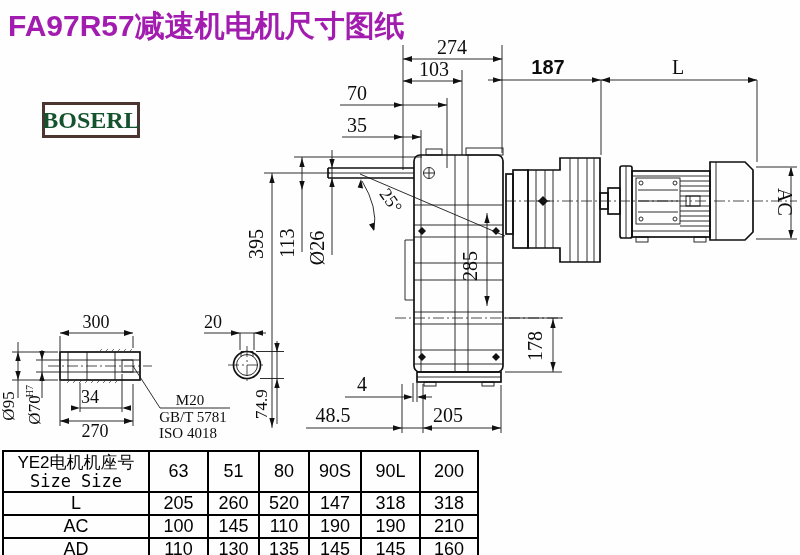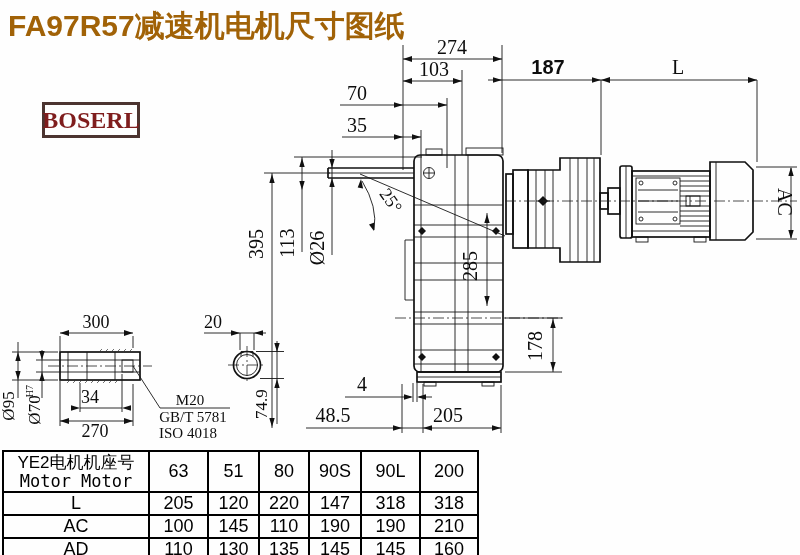--- a/index.html
+++ b/index.html
@@ -1,22 +1,22 @@
 <!DOCTYPE html>
 <html><head>
 <meta charset="utf-8">
 <style>
   html,body{margin:0;padding:0;background:#ffffff;}
   #stage{position:relative;width:800px;height:555px;background:#fefefe;overflow:hidden;
          font-family:"Liberation Sans",sans-serif;}
   #page-title{position:absolute;left:8px;top:6px;font-size:30px;font-weight:bold;
-              color:#a16207;letter-spacing:0px;font-family:"Liberation Sans",sans-serif;}
+              color:#a21caf;letter-spacing:0px;font-family:"Liberation Sans",sans-serif;}
   #logo-box{position:absolute;left:42px;top:102px;width:92px;height:30px;
             border:3px solid #4c3430;display:flex;align-items:center;justify-content:center;}
-  #logo-text{color:#7f1d1d;font-family:"Liberation Serif",serif;font-weight:bold;
+  #logo-text{color:#14532d;font-family:"Liberation Serif",serif;font-weight:bold;
              font-size:24px;line-height:1;}
   svg{position:absolute;left:0;top:0;}
   svg .thick{stroke:#111;stroke-width:1.7;fill:none;}
   svg .thin{stroke:#161616;stroke-width:0.9;fill:none;}
   svg .dimline{stroke:#161616;stroke-width:0.9;fill:none;}
   svg .cl{stroke:#222;stroke-width:0.8;fill:none;stroke-dasharray:11 3 2 3;}
   svg .hatch{stroke:#333;stroke-width:0.7;fill:none;}
   svg .arr{fill:#111;stroke:none;}
   svg .dia{fill:#111;stroke:none;}
   svg text{fill:#0d0d0d;}
@@ -311,34 +311,34 @@
         <col style="width:51px">
       <col style="width:50px">
         <col style="width:52px">
         <col style="width:59px">
         <col style="width:58px">
     </colgroup>
     <tbody>
         <tr style="height:41px;">
       <td>
         <div class="hdr-cn">YE2电机机座号</div>
-        <div class="hdr-en">Motor Motor</div>
+        <div class="hdr-en">Size Size</div>
       </td>
       <td>63</td>
       <td>51</td>
       <td>80</td>
       <td>90S</td>
       <td>90L</td>
       <td>200</td>
     </tr>
     <tr style="height:22px;">
       <td>L</td>
       <td>205</td>
-      <td>120</td>
-      <td>220</td>
+      <td>260</td>
+      <td>520</td>
       <td>147</td>
       <td>318</td>
       <td>318</td>
     </tr>
     <tr style="height:21px;">
       <td>AC</td>
       <td>100</td>
       <td>145</td>
       <td>110</td>
       <td>190</td>

